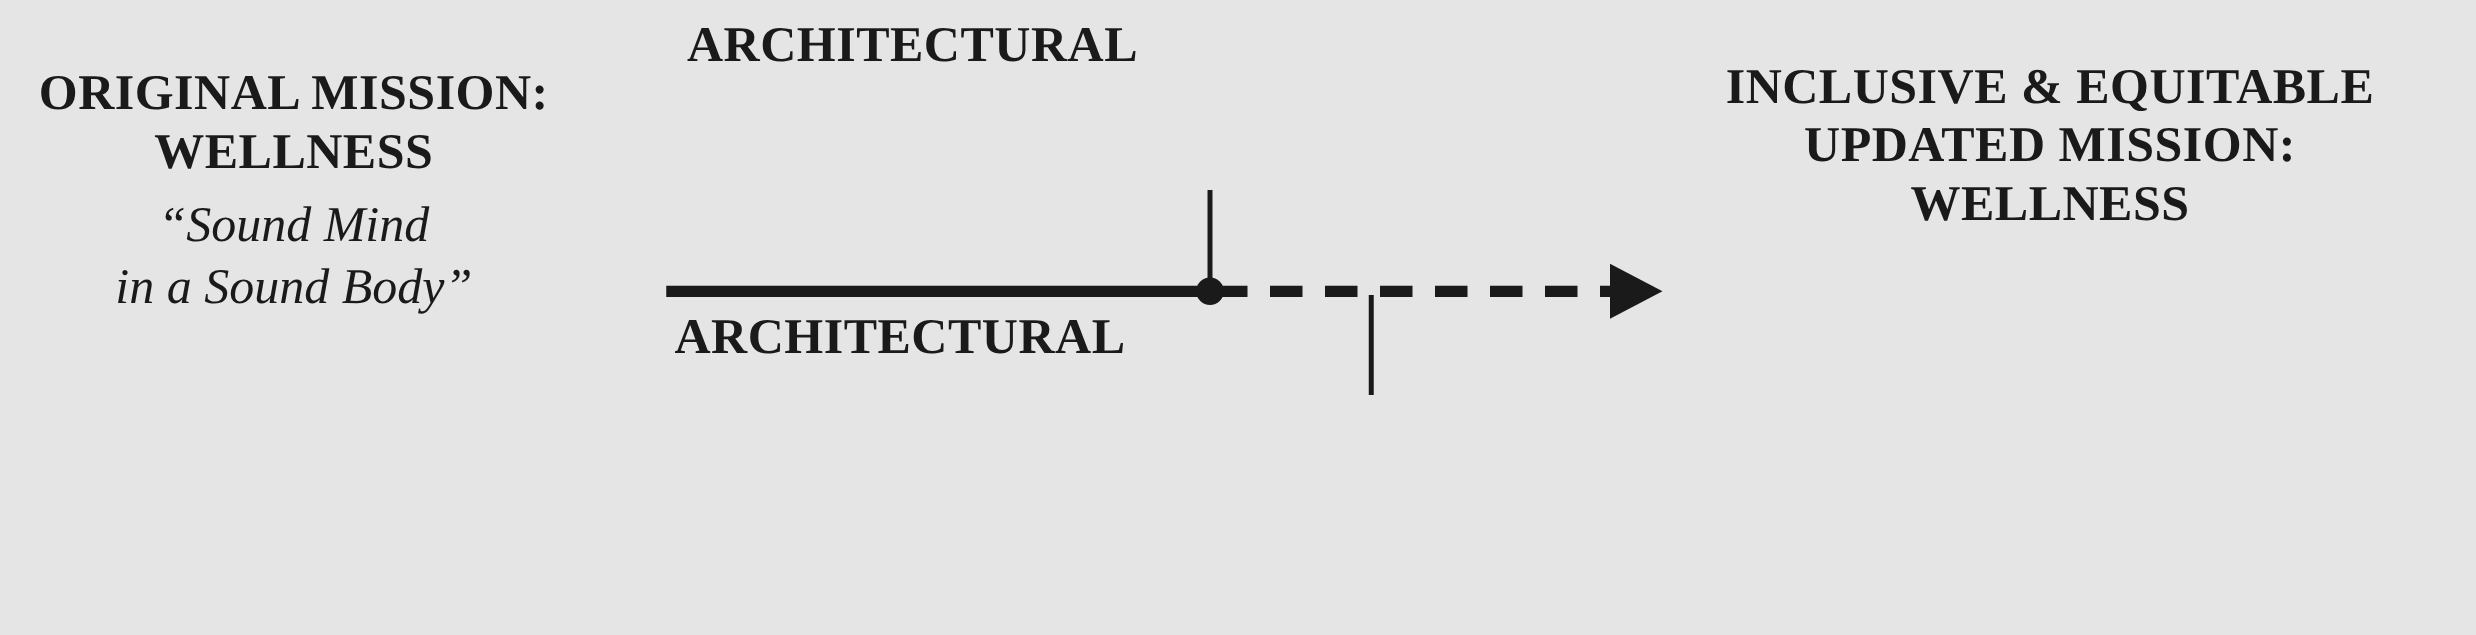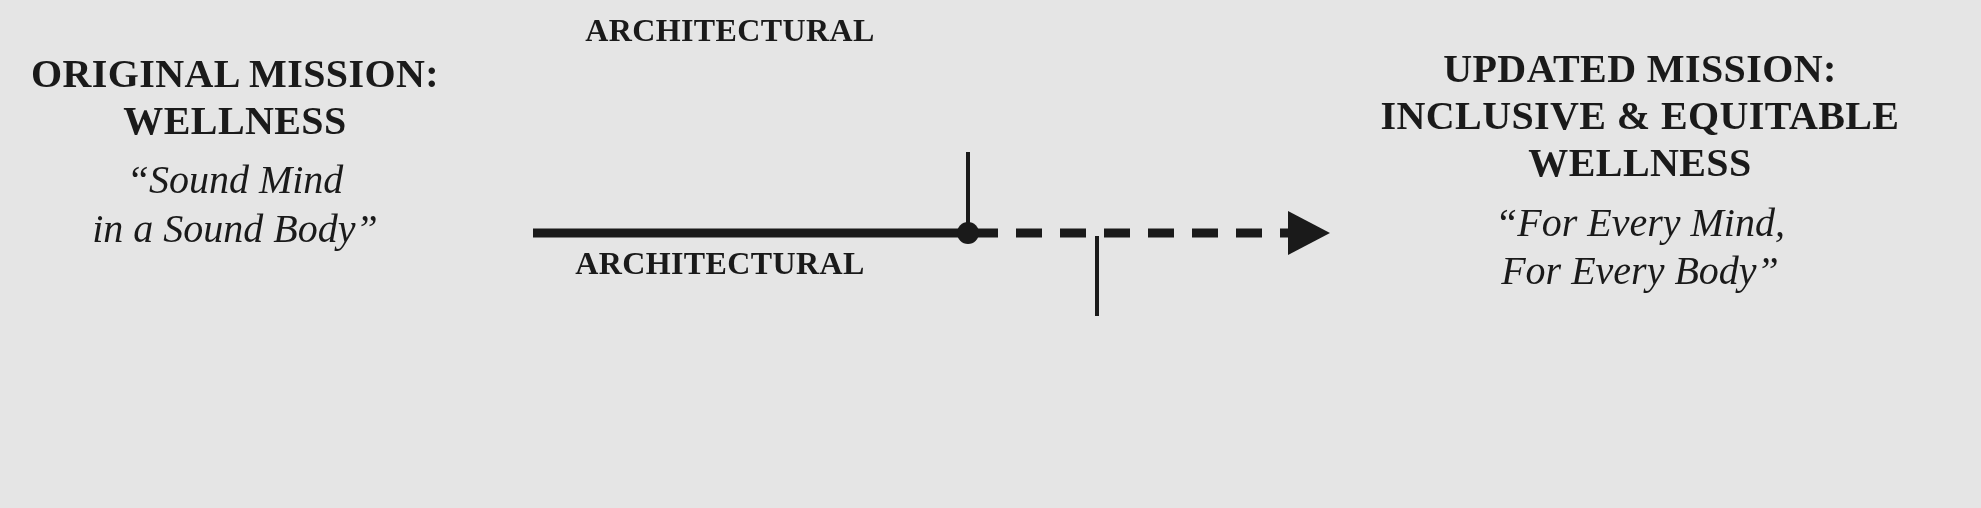--- a/index.html
+++ b/index.html
@@ -72,21 +72,21 @@
 
   
   #interventions-block {
     left: 440px;
     top: 245px;
     width: 560px;
   }
 
   #barriers-block .heading,
   #interventions-block .heading {
-    font-size: 32px;
+    font-size: 40px;
   }
 
   
   #connector {
     position: absolute;
     left: 0;
     top: 0;
     width: 1981px;
     height: 508px;
     pointer-events: none;
@@ -115,27 +115,23 @@
   </div>
 
   <div class="block" id="interventions-block">
     <div class="heading">
       <span class="ln">ARCHITECTURAL</span>
     </div>
   </div>
 
   <div class="block" id="right-block">
     <div class="heading">
+      <span class="ln">INCLUSIVE &amp; EQUITABLE</span>
       <span class="ln">UPDATED MISSION:</span>
-      <span class="ln">INCLUSIVE &amp; EQUITABLE</span>
       <span class="ln">WELLNESS</span>
-    </div>
-    <div class="quote">
-      <span class="ln">“For Every Mind,</span>
-      <span class="ln">For Every Body”</span>
     </div>
   </div>
 
   <svg id="connector" viewBox="0 0 1981 508">
 
     <line x1="533" y1="233" x2="968" y2="233" stroke="#1a1a1a" stroke-width="9" stroke-linecap="butt"></line>
 
     <line x1="972" y1="233" x2="1290" y2="233" stroke="#1a1a1a" stroke-width="9" stroke-linecap="butt" stroke-dasharray="26 18"></line>
 
     <polygon points="1288,211 1330,233 1288,255" fill="#1a1a1a"></polygon>

